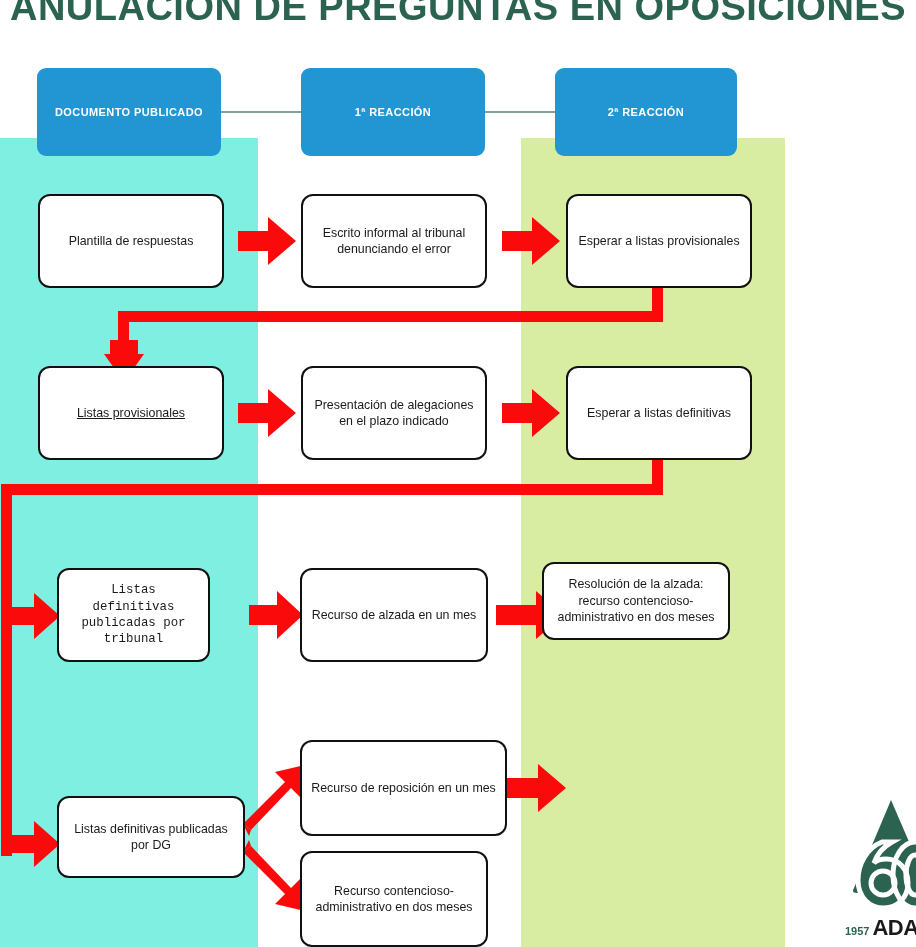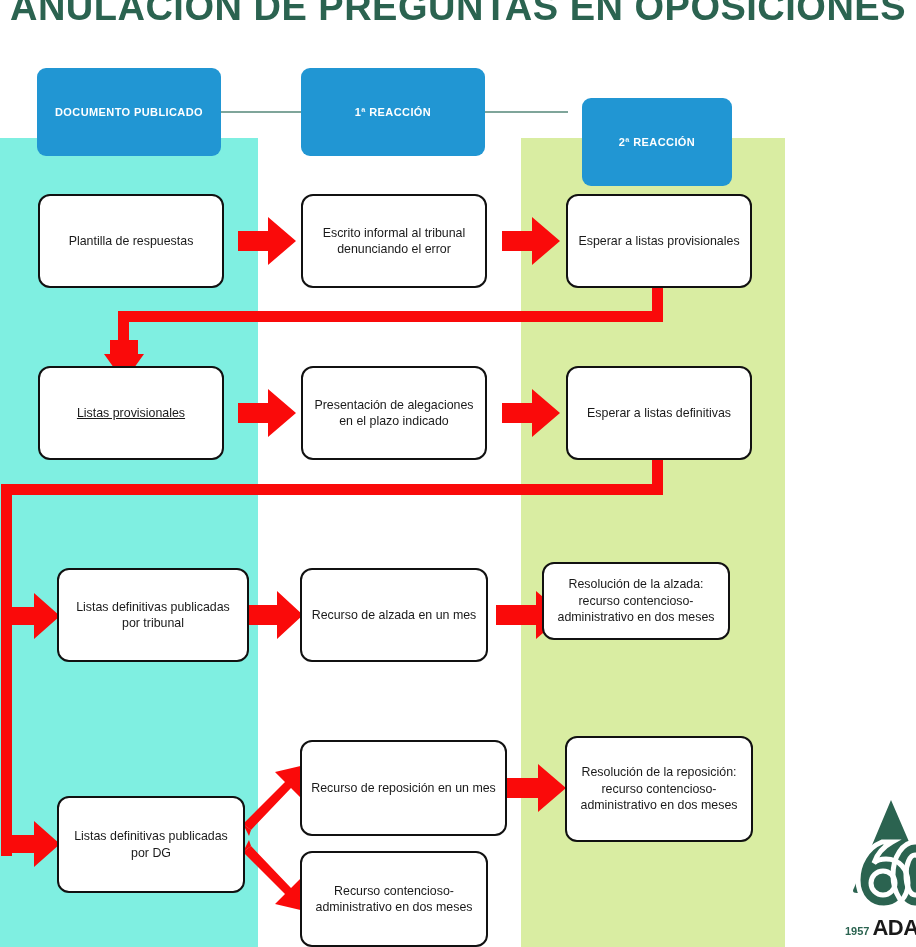--- a/index.html
+++ b/index.html
@@ -33,21 +33,21 @@
     background:#2196D3;
     border-radius:9px;
     color:#ffffff;
     font-size:11px;font-weight:bold;letter-spacing:.4px;
     display:flex;align-items:center;justify-content:center;
     text-align:center;
     z-index:4;
   }
   #hdr-0{left:37px;width:184px;}
   #hdr-1{left:301px;width:184px;border-radius:9px;}
-  #hdr-2{left:582px;width:150px;margin-top:30px;}
+  #hdr-2{left:555px;width:182px;}
 
   .hdr-link{
     position:absolute;top:111px;height:2px;
     background:#7FA59A;z-index:3;
   }
   #hdr-link-0{left:219px;width:84px;}
   #hdr-link-1{left:483px;width:85px;}
 
   
   .node{
@@ -137,39 +137,38 @@
     <svg width="54" height="56" viewBox="0 0 54 56">
       <path d="M0 19 H26 V5 L52 28 L26 51 V37 H0 Z" fill="#FA0A0A"></path>
     </svg>
   </div>
   <div class="harrow" style="left:8px;top:816px;">
     <svg width="54" height="56" viewBox="0 0 54 56">
       <path d="M0 19 H26 V5 L52 28 L26 51 V37 H0 Z" fill="#FA0A0A"></path>
     </svg>
   </div>
 
-  <div class="node" style="left:57px;top:568px;width:192px;height:94px;">Listas definitivas publicadas por tribunal</div>
+  <div class="node" style="left:57px;top:568px;width:153px;height:94px;font-family:Liberation Mono, monospace;">Listas definitivas publicadas por tribunal</div>
   <div class="node" style="left:300px;top:568px;width:188px;height:94px;">Recurso de alzada en un mes</div>
   <div class="node" style="left:542px;top:562px;width:188px;height:78px;">Resolución de la alzada: recurso contencioso-administrativo en dos meses</div>
 
   <div class="harrow" style="left:249px;top:585px;">
     <svg width="56" height="60" viewBox="0 0 56 60">
       <path d="M0 20 H28 V6 L54 30 L28 54 V40 H0 Z" fill="#FA0A0A"></path>
     </svg>
   </div>
   <div class="harrow" style="left:496px;top:585px;">
     <svg width="70" height="60" viewBox="0 0 70 60">
       <path d="M0 20 H40 V6 L68 30 L40 54 V40 H0 Z" fill="#FA0A0A"></path>
     </svg>
   </div>
 
-  <div class="node" style="left:57px;top:796px;width:188px;height:97px;">Listas definitivas publicadas por DG</div>
+  <div class="node" style="left:57px;top:796px;width:188px;height:82px;">Listas definitivas publicadas por DG</div>
   <div class="node" style="left:300px;top:740px;width:207px;height:96px;">Recurso de reposición en un mes</div>
   <div class="node" style="left:300px;top:851px;width:188px;height:96px;">Recurso contencioso-administrativo en dos meses</div>
-  <div class="node" style="left:565px;top:736px;width:188px;height:106px;">Resolución de la reposición: recurso contencioso-administrativo en dos meses</div>
 
   <div class="harrow" style="left:241px;top:762px;">
     <svg width="70" height="80" viewBox="0 0 70 80">
       <path d="M2 62 L44 20 L34 10 L68 2 L60 36 L50 26 L10 68 Z" fill="#FA0A0A"></path>
       <path d="M2 62 L10 68 L8 74 Z" fill="#FA0A0A"></path>
     </svg>
   </div>
   <div class="harrow" style="left:241px;top:838px;">
     <svg width="70" height="80" viewBox="0 0 70 80">
       <path d="M2 14 L44 56 L34 66 L68 74 L60 40 L50 50 L10 8 Z" fill="#FA0A0A"></path>

